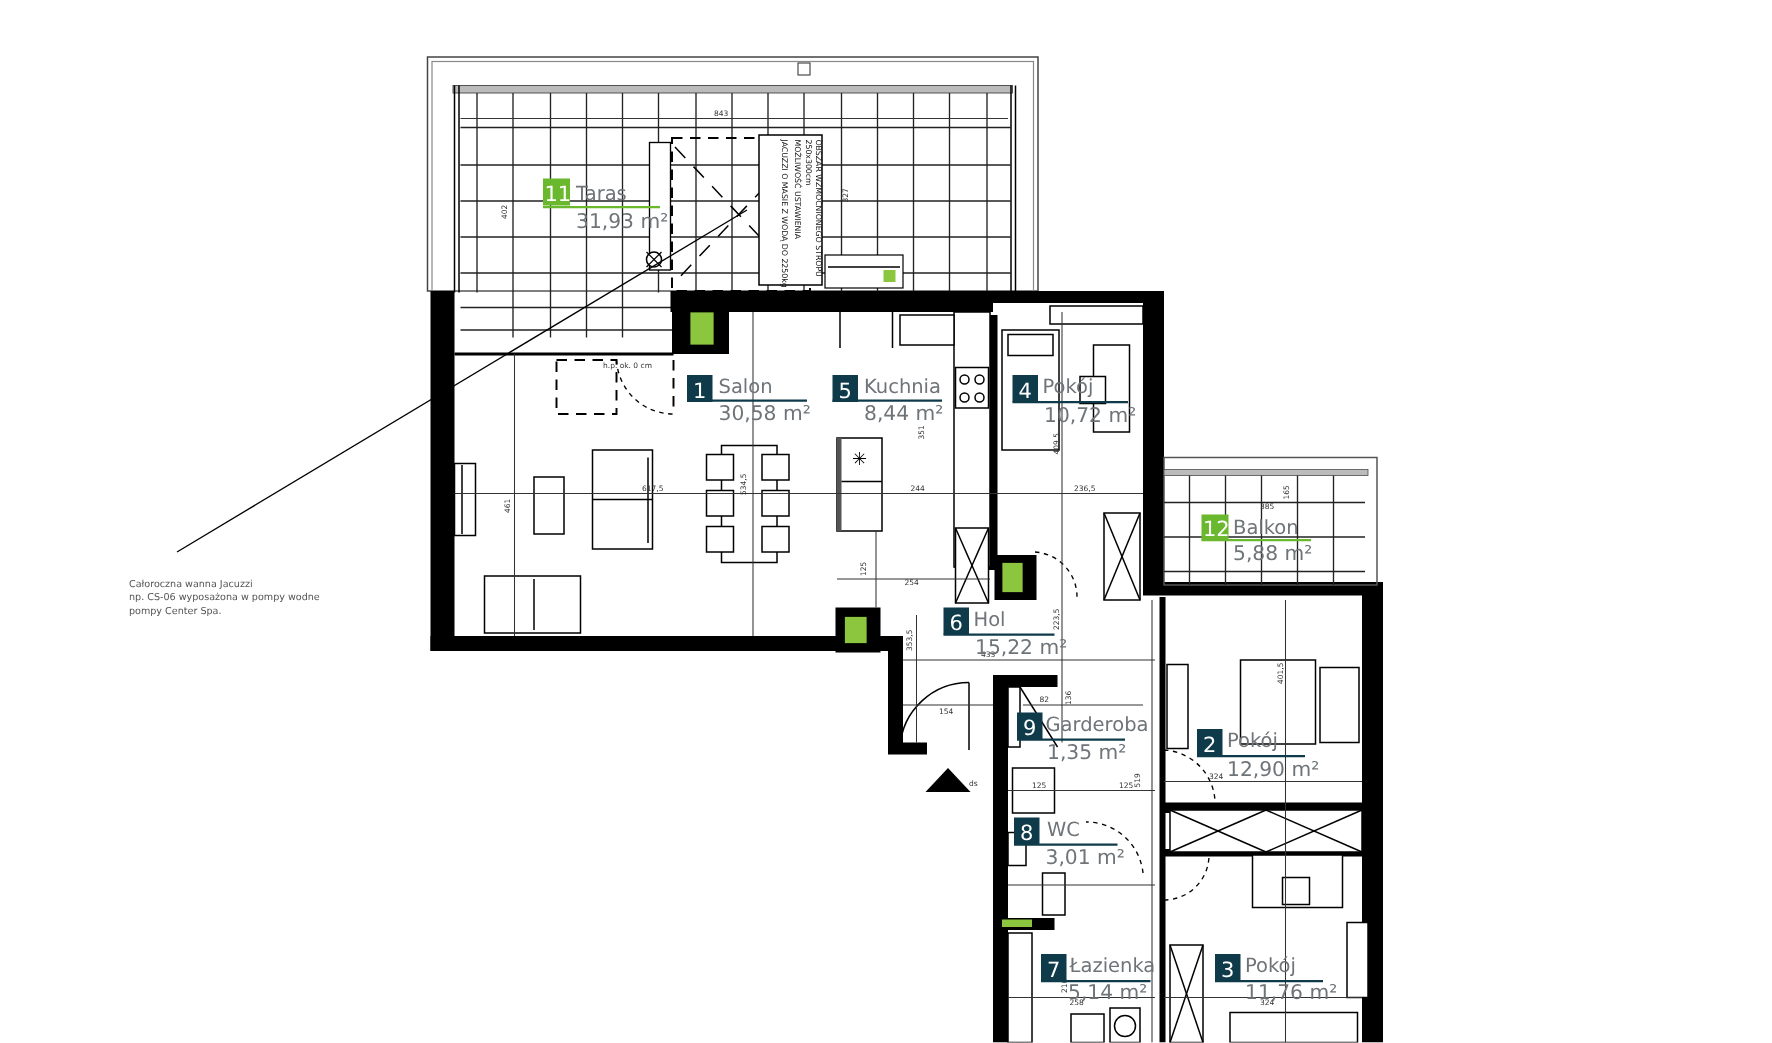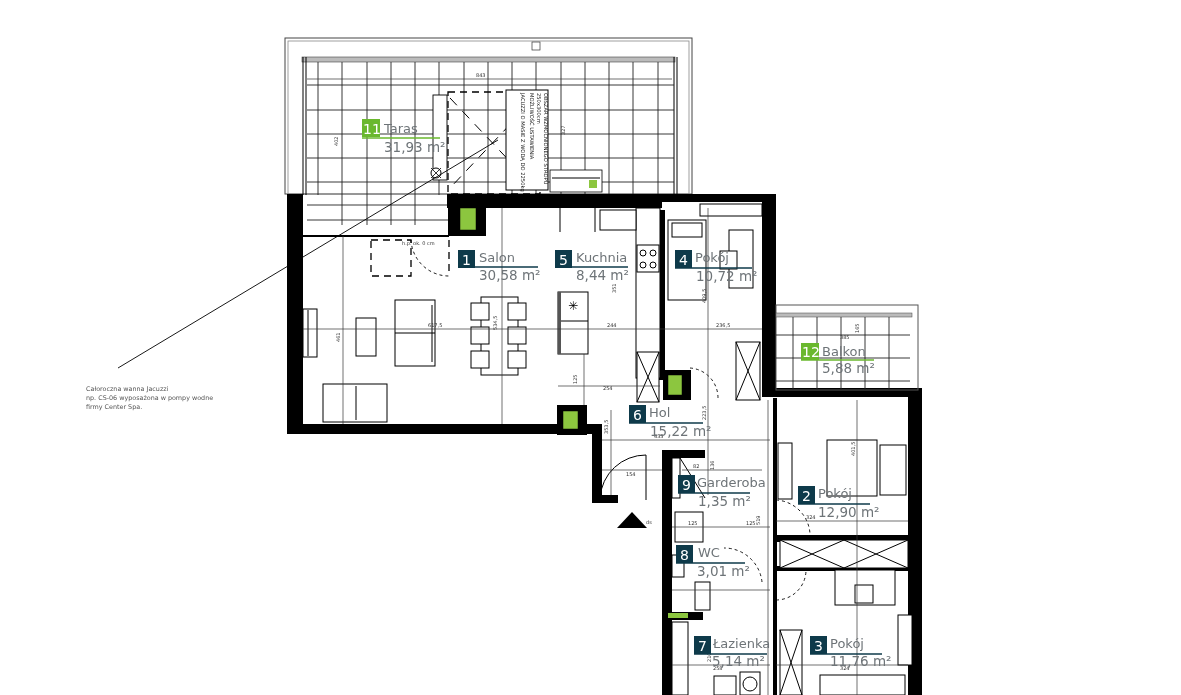--- a/index.html
+++ b/index.html
@@ -362,14 +362,14 @@
     <text class="badge-txt" x="814" y="651">3</text>
     <text class="rlabel-name" x="830" y="648">Pokój</text>
     <line x1="810" y1="654" x2="882" y2="654" stroke="#0e3a4a" stroke-width="1.5"></line>
     <text class="rlabel-area" x="830" y="666">11,76 m²</text>
   </g>
 </svg>
 
 <div class="note">
   <div>Całoroczna wanna Jacuzzi</div>
   <div>np. CS-06 wyposażona w pompy wodne</div>
-  <div>firmy Center Spa.</div>
+  <div>pompy Center Spa.</div>
 </div>
 
 </body></html>

